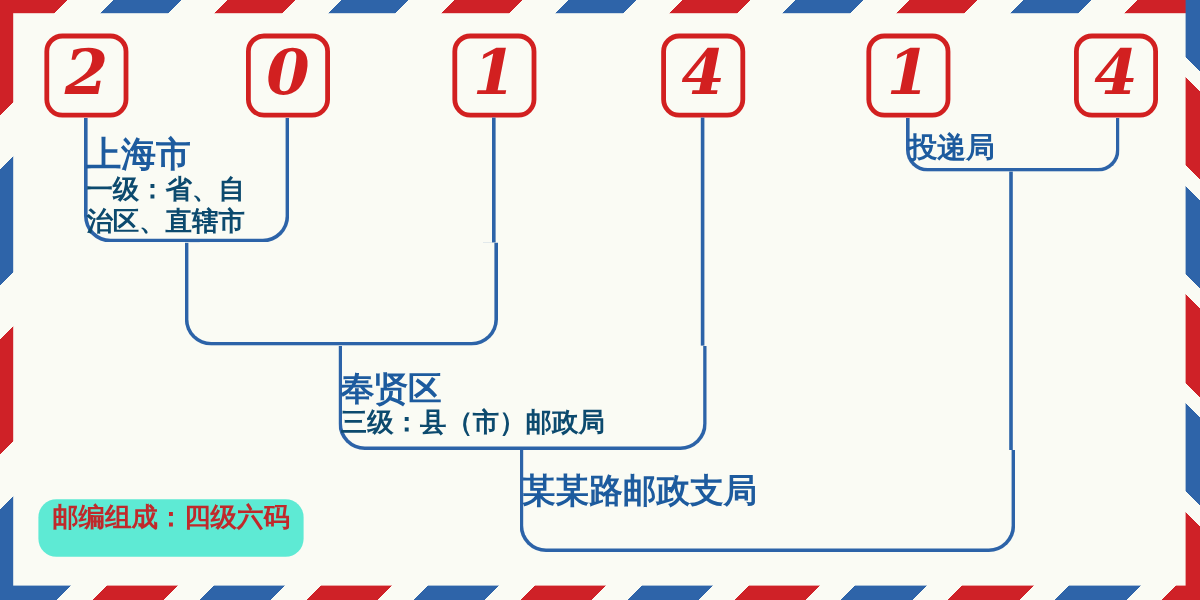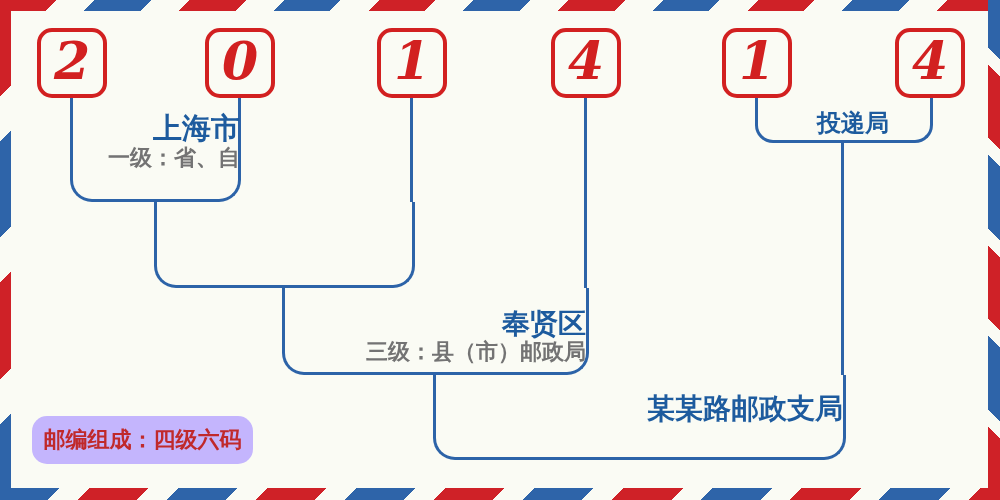--- a/index.html
+++ b/index.html
@@ -48,34 +48,34 @@
     transform:translateY(-2px);
   }
   
   .bracket{
     position:absolute;box-sizing:border-box;background:transparent;
     border:3px solid #2c63a8;border-top:none;
     border-radius:0 0 22px 22px;
   }
   .vline{position:absolute;width:3px;background:#2c63a8;}
   
-  .lbl{position:absolute;text-align:right;white-space:nowrap;}
+  .lbl{position:absolute;text-align:left;white-space:nowrap;}
   .name{
     font-family:"DejaVu Serif","Liberation Serif",serif;
     font-weight:bold;color:#1d5b9e;
   }
   .desc{
     font-family:"DejaVu Sans","Liberation Sans",sans-serif;
-    font-weight:bold;color:#737373;
+    font-weight:bold;color:#0c4a6e;
   }
   
   .footer-badge{
     position:absolute;left:32px;top:416px;width:221px;height:48px;
-    background:#c4b5fd;border-radius:15px;
-    display:flex;align-items:center;justify-content:center;
+    background:#5eead4;border-radius:15px;
+    display:flex;align-items:flex-start;justify-content:center;
   }
   .footer-badge span{
     font-family:"DejaVu Serif","Liberation Serif",serif;
     font-weight:bold;font-size:22px;color:#c0292b;white-space:nowrap;
   }
 </style>
 </head>
 <body>
 
 <div class="stage">
@@ -109,26 +109,27 @@
   <div class="bracket" style="left:154px;top:202px;width:261px;height:86px"></div>
   <div class="bracket" style="left:282px;top:288px;width:307px;height:87px"></div>
   <div class="bracket" style="left:433px;top:375px;width:413px;height:85px"></div>
 
   <div class="vline" style="left:410px;top:98px;height:104px"></div>
   <div class="vline" style="left:584px;top:98px;height:190px"></div>
   <div class="vline" style="left:841px;top:143px;height:232px"></div>
 
   <div class="lbl name" style="left:72px;top:109px;width:168px;font-size:29px">上海市</div>
   <div class="lbl desc" style="left:72px;top:143px;width:168px;font-size:22px">一级：省、自</div>
+  <div class="lbl desc" style="left:72px;top:170px;width:168px;font-size:22px">治区、直辖市</div>
 
 
   <div class="lbl desc" style="left:284px;top:337px;width:302px;font-size:22px">三级：县（市）邮政局</div>
   <div class="lbl name" style="left:284px;top:305px;width:302px;font-size:28px">奉贤区</div>
 
   <div class="lbl name" style="left:435px;top:390px;width:408px;font-size:28px">某某路邮政支局</div>
 
-  <div class="lbl name" style="left:713px;top:107px;width:176px;font-size:24px">投递局</div>
+  <div class="lbl name" style="left:757px;top:107px;width:176px;font-size:24px">投递局</div>
 
   <div class="footer-badge">
     <span>邮编组成：四级六码</span>
   </div>
 
 </div>
 
 </body></html>

